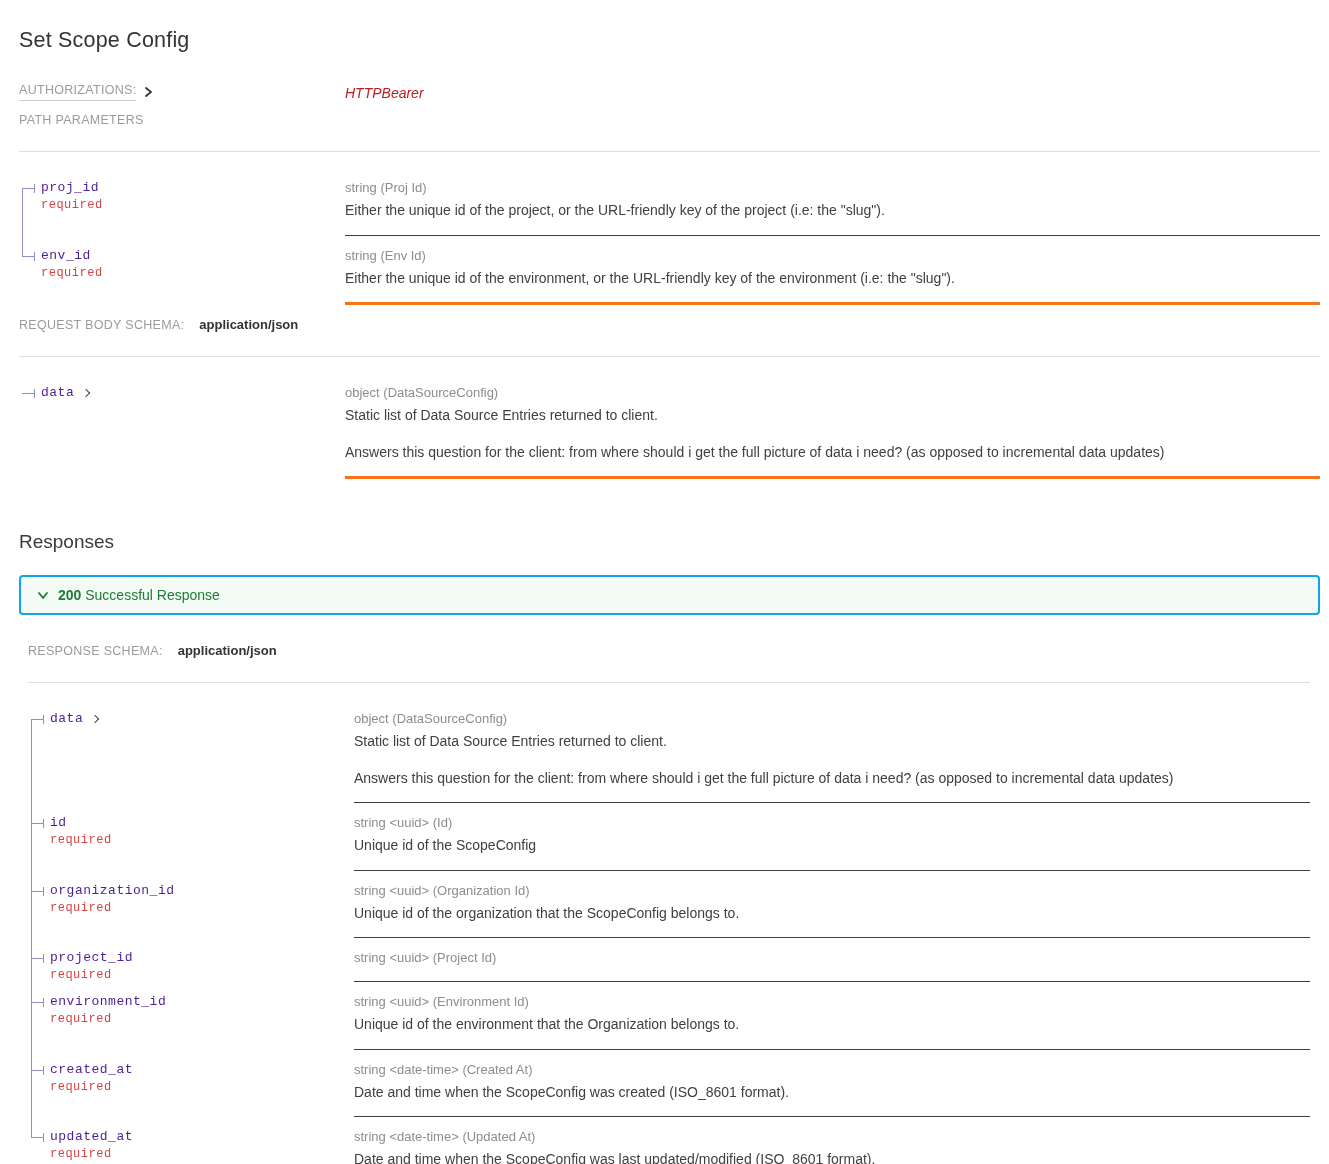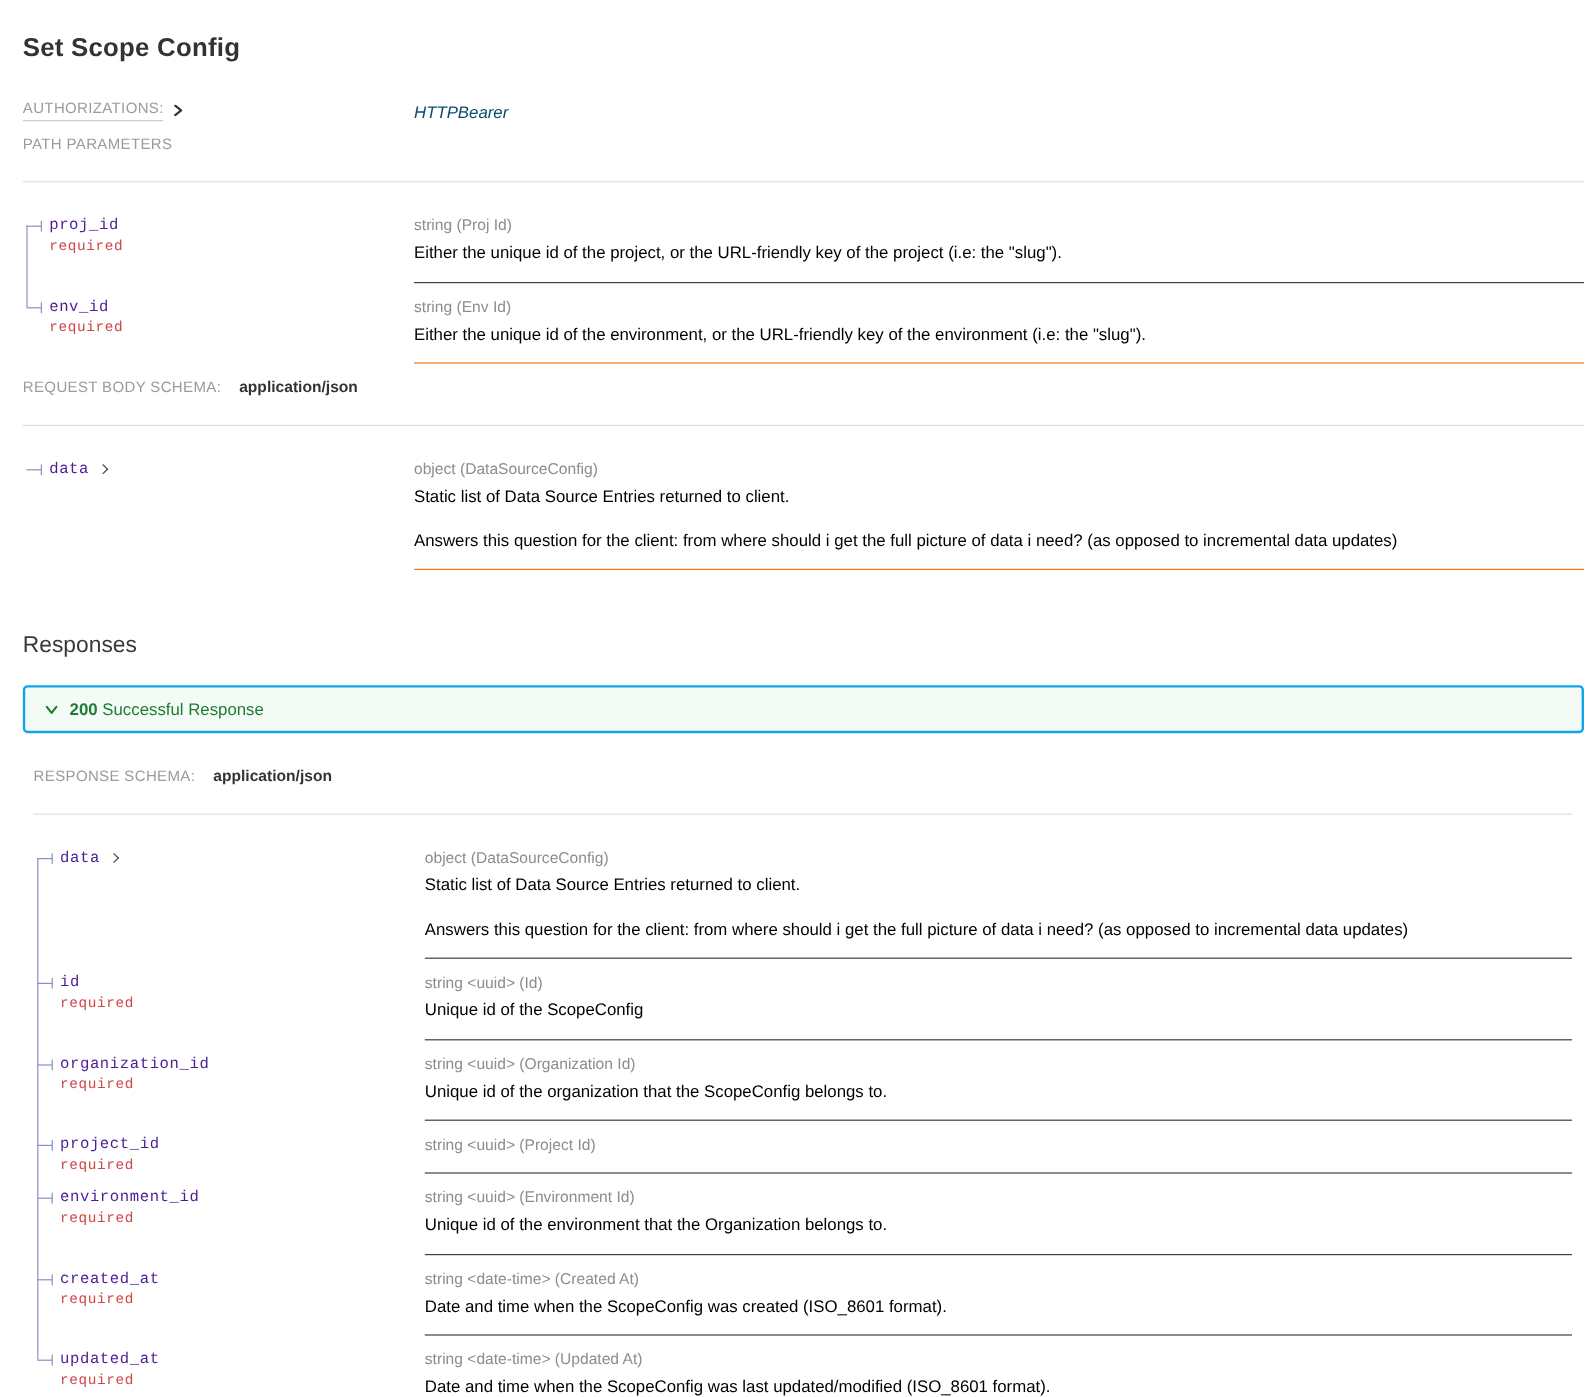--- a/index.html
+++ b/index.html
@@ -7,37 +7,37 @@
   body {
     background: #ffffff;
     color: #333333;
     font-family: "Liberation Sans", sans-serif;
   }
 
   
   .page-title {
     margin: 28px 9px 0 19px;
     font-size: 21.5px;
-    font-weight: 700;
+    font-weight: 400;
     color: #333333;
     letter-spacing: 0.2px;
   }
   .caps-label {
     font-size: 12.5px;
     color: #9b9b9b;
     letter-spacing: 0.3px;
   }
   .auth-row {
     display: flex;
     align-items: flex-end;
     margin: 30px 9px 0 19px;
   }
   .auth-left { width: 326px; display: flex; align-items: center; gap: 7px; }
   .auth-label { border-bottom: 1px solid #cccccc; padding-bottom: 3px; }
-  .auth-value { font-style: italic; font-size: 14px; color: #0c4a6e; }
+  .auth-value { font-style: italic; font-size: 14px; color: #b91c1c; }
 
   .section-header {
     display: flex;
     align-items: baseline;
     margin: 12px 9px 0 19px;
     padding-bottom: 24px;
     border-bottom: 1px solid #dcdfe1;
   }
   .section-header.indented { margin-left: 28px; margin-right: 19px; text-align: right; }
   .content-type {
@@ -55,39 +55,39 @@
     width: 326px;
     flex: 0 0 326px;
     position: relative;
     padding: 12px 8px 0 22px;
   }
   .fright {
     flex: 1;
     padding: 12px 0 15px 0;
     border-bottom: 1px solid #404040;
   }
-  .frow:last-child .fright { border-bottom: 1px solid #f97316; }
+  .frow:last-child .fright { border-bottom: 3px solid #f97316; }
   .fname {
     display: flex;
     align-items: center;
     gap: 7px;
     font-family: "Liberation Mono", "DejaVu Sans Mono", monospace;
     font-size: 13px;
     color: #4c1d95;
     letter-spacing: 0.5px;
   }
   .freq {
     font-family: "Liberation Mono", "DejaVu Sans Mono", monospace;
     font-size: 12px;
     color: #d04545;
     margin-top: 3px;
     letter-spacing: 0.5px;
   }
   .ftype { font-size: 13px; color: #8d8d8d; }
-  .fdesc { font-size: 14px; color: #000000; margin-top: 7px; line-height: 1.25; }
+  .fdesc { font-size: 14px; color: #404040; margin-top: 7px; line-height: 1.25; }
   .fdesc2 { margin-top: 19px; }
 
   
   .fleft::before {
     content: none;
     position: absolute;
     left: 3px;
     width: 1px;
     background: #8e8ec0;
   }

